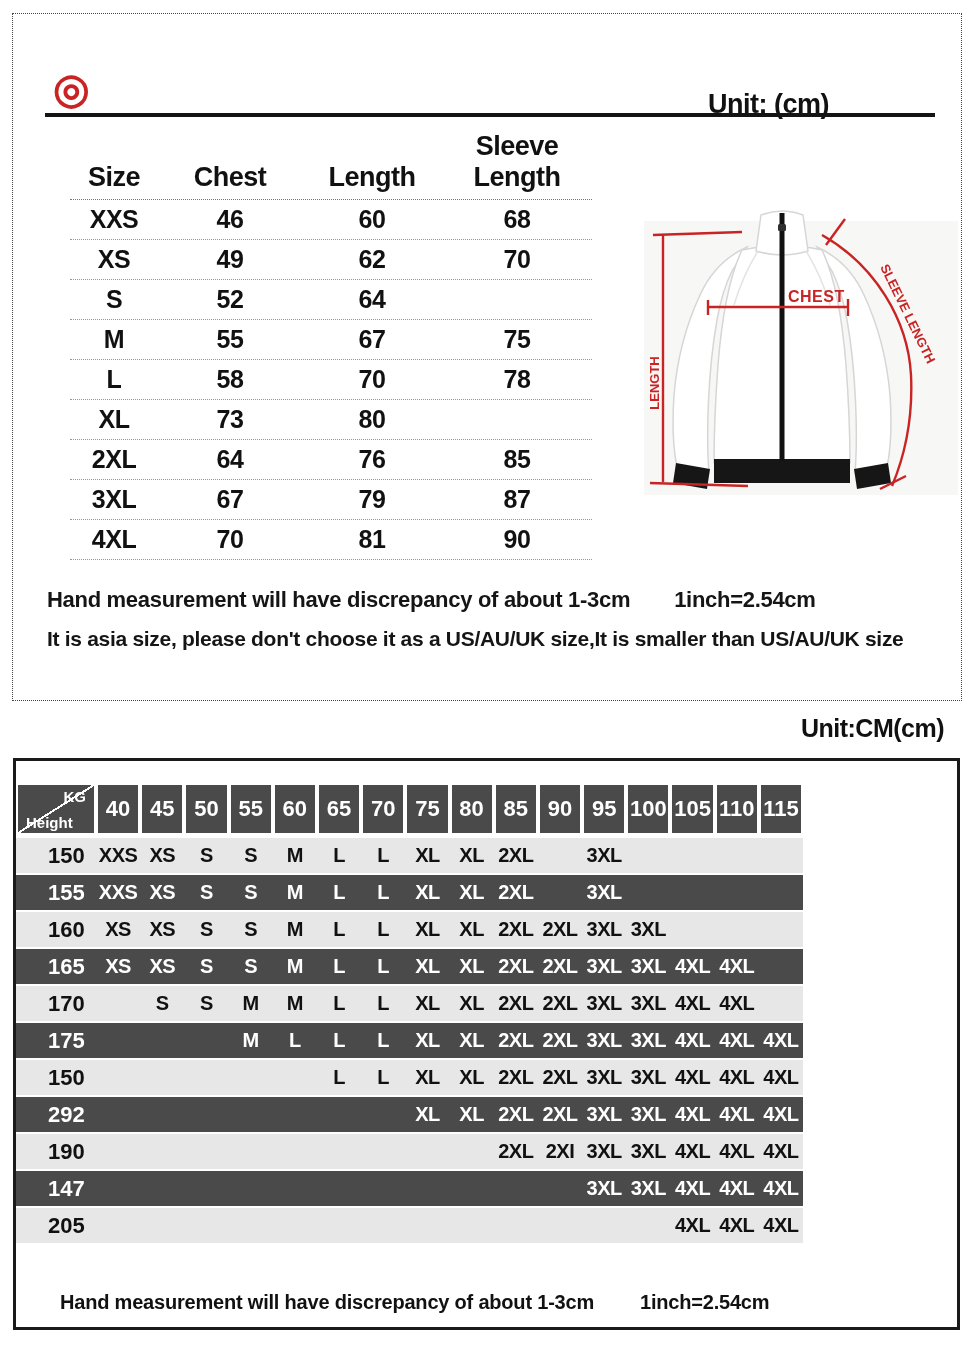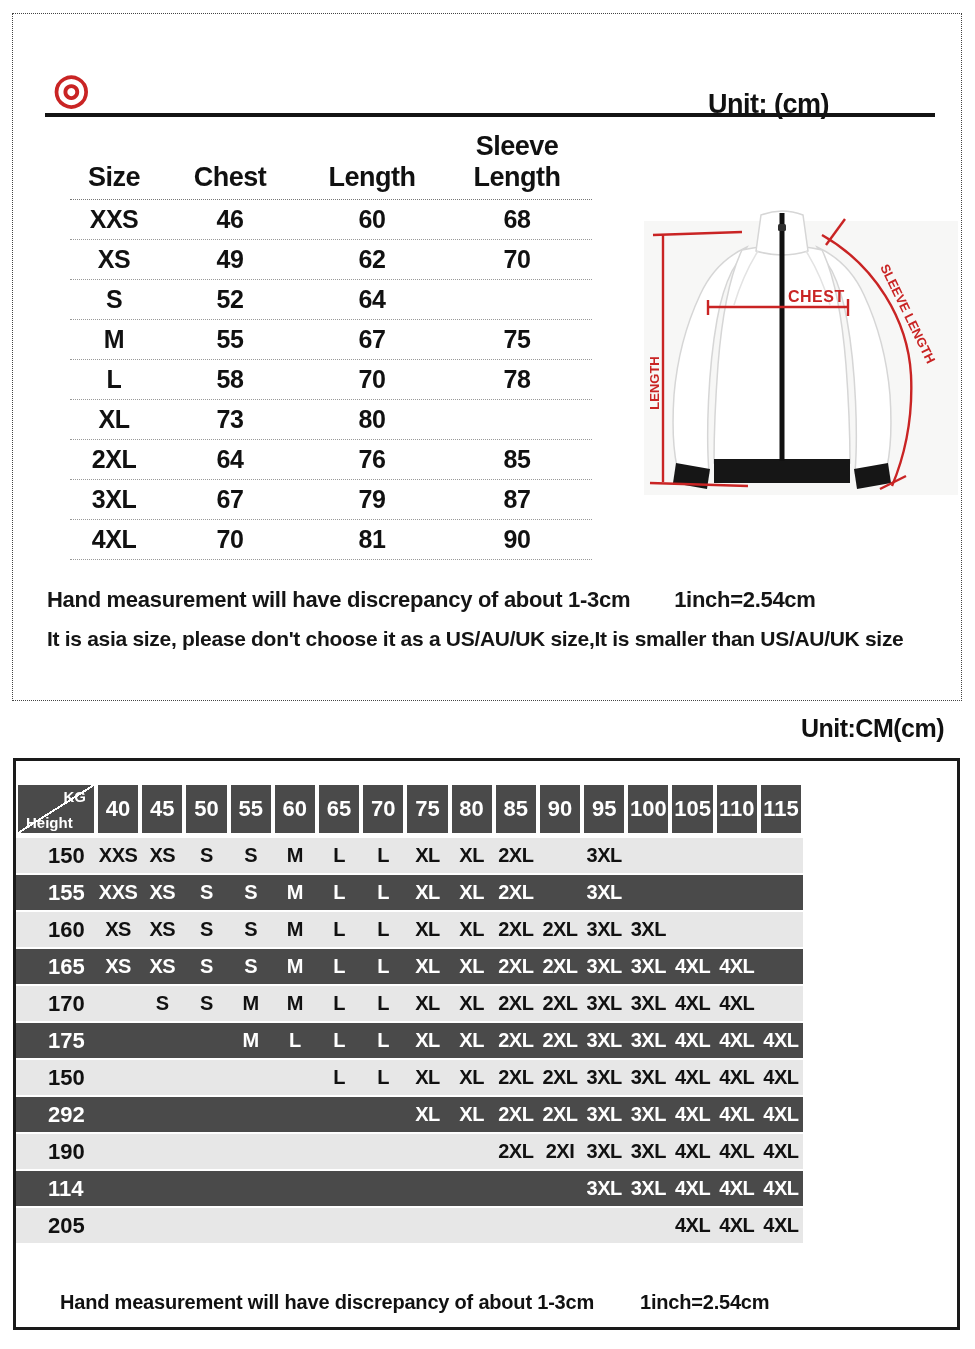--- a/index.html
+++ b/index.html
@@ -352,21 +352,21 @@
             <div class="mx-v"></div>
             <div class="mx-v">2XL</div>
             <div class="mx-v">2XI</div>
             <div class="mx-v">3XL</div>
             <div class="mx-v">3XL</div>
             <div class="mx-v">4XL</div>
             <div class="mx-v">4XL</div>
             <div class="mx-v">4XL</div>
           </div>
           <div class="mx-row dark">
-            <div class="mx-h">114</div>
+            <div class="mx-h">147</div>
             <div class="mx-v"></div>
             <div class="mx-v"></div>
             <div class="mx-v"></div>
             <div class="mx-v"></div>
             <div class="mx-v"></div>
             <div class="mx-v"></div>
             <div class="mx-v"></div>
             <div class="mx-v"></div>
             <div class="mx-v"></div>
             <div class="mx-v"></div>

